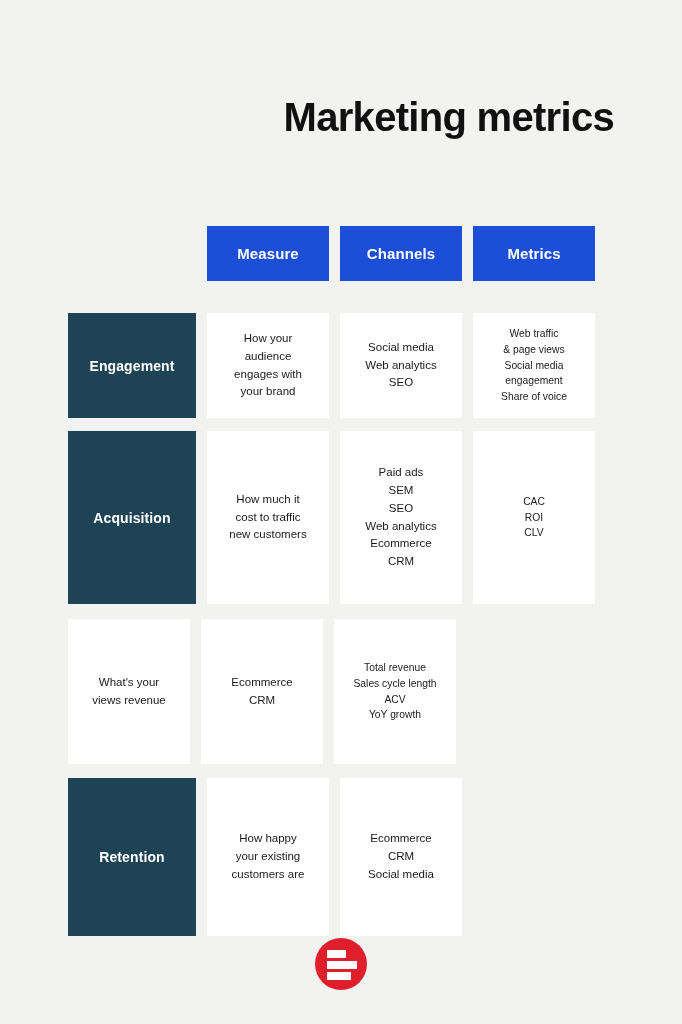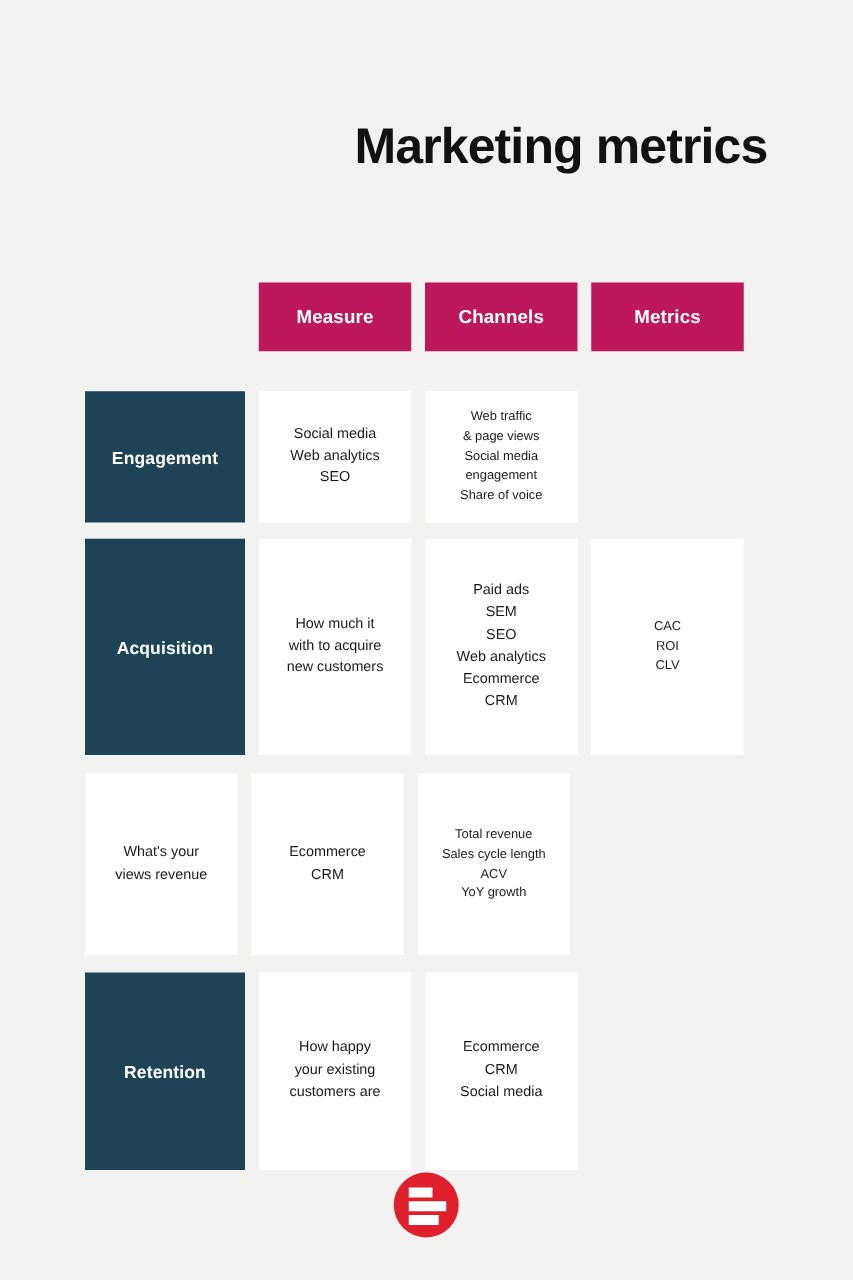--- a/index.html
+++ b/index.html
@@ -74,21 +74,21 @@
   
   .header-row { height: 55px; }
 
   .header-spacer {
     width: 128px;
     flex: 0 0 128px;
     margin-right: 11px;
   }
 
   .header-cell {
-    background: #be185d;
+    background: #1d4ed8;
     color: #ffffff;
     display: flex;
     align-items: center;
     justify-content: center;
     font-size: 15px;
     font-weight: 700;
     letter-spacing: 0.1px;
     height: 55px;
   }
 
@@ -191,40 +191,46 @@
       <div class="col-card header-cell">Measure</div>
       <div class="col-card header-cell">Channels</div>
       <div class="col-card header-cell">Metrics</div>
     </div>
 
     <div class="gap-after-header"></div>
 
     <div class="grid-row r1">
       <div class="col-label label-cell">Engagement</div>
       <div class="col-card content-cell">
+        <span class="cell-text">How your
+audience
+engages with
+your brand</span>
+      </div>
+      <div class="col-card content-cell">
         <span class="cell-text">Social media
 Web analytics
 SEO</span>
       </div>
       <div class="col-card content-cell">
         <span class="cell-text small">Web traffic
 &amp; page views
 Social media
 engagement
 Share of voice</span>
       </div>
     </div>
 
     <div class="gap-r1"></div>
 
     <div class="grid-row r2">
       <div class="col-label label-cell">Acquisition</div>
       <div class="col-card content-cell">
         <span class="cell-text">How much it
-with to acquire
+cost to traffic
 new customers</span>
       </div>
       <div class="col-card content-cell">
         <span class="cell-text">Paid ads
 SEM
 SEO
 Web analytics
 Ecommerce
 CRM</span>
       </div>

